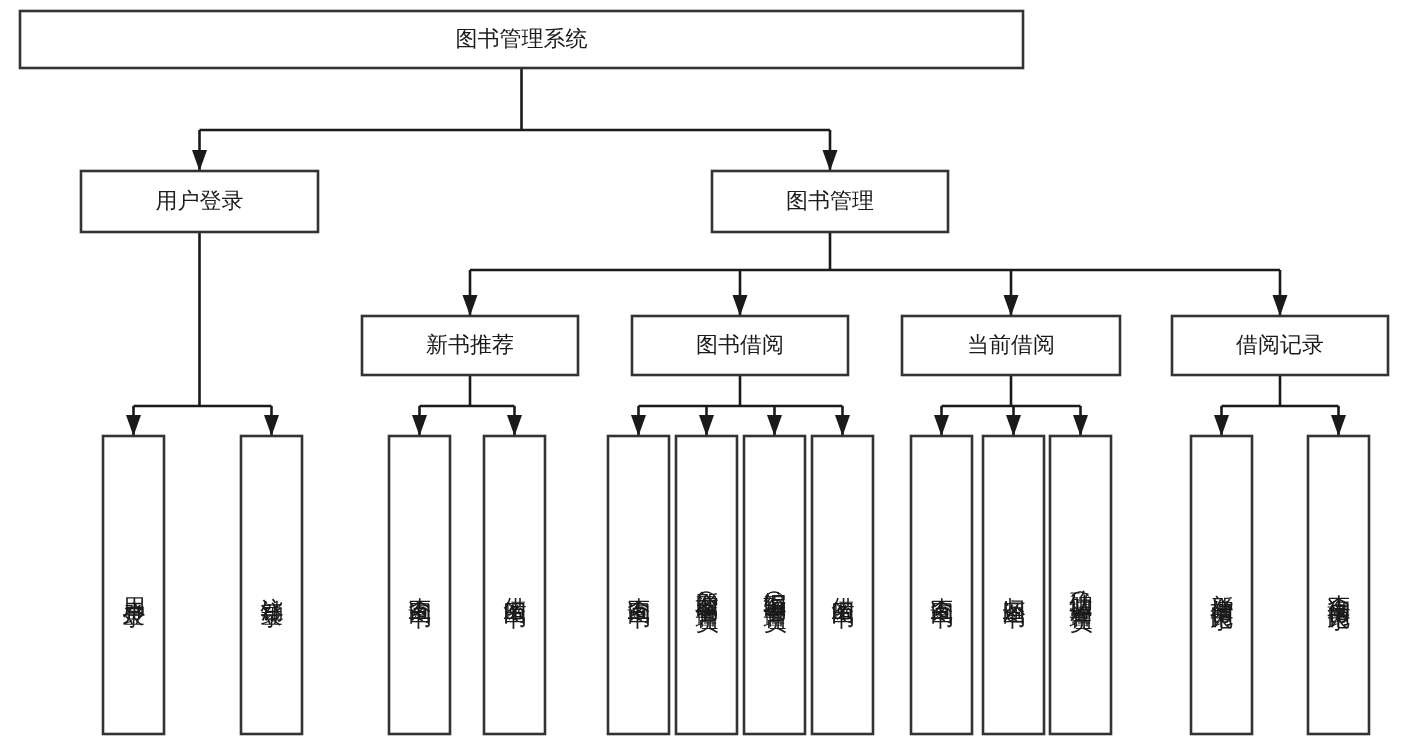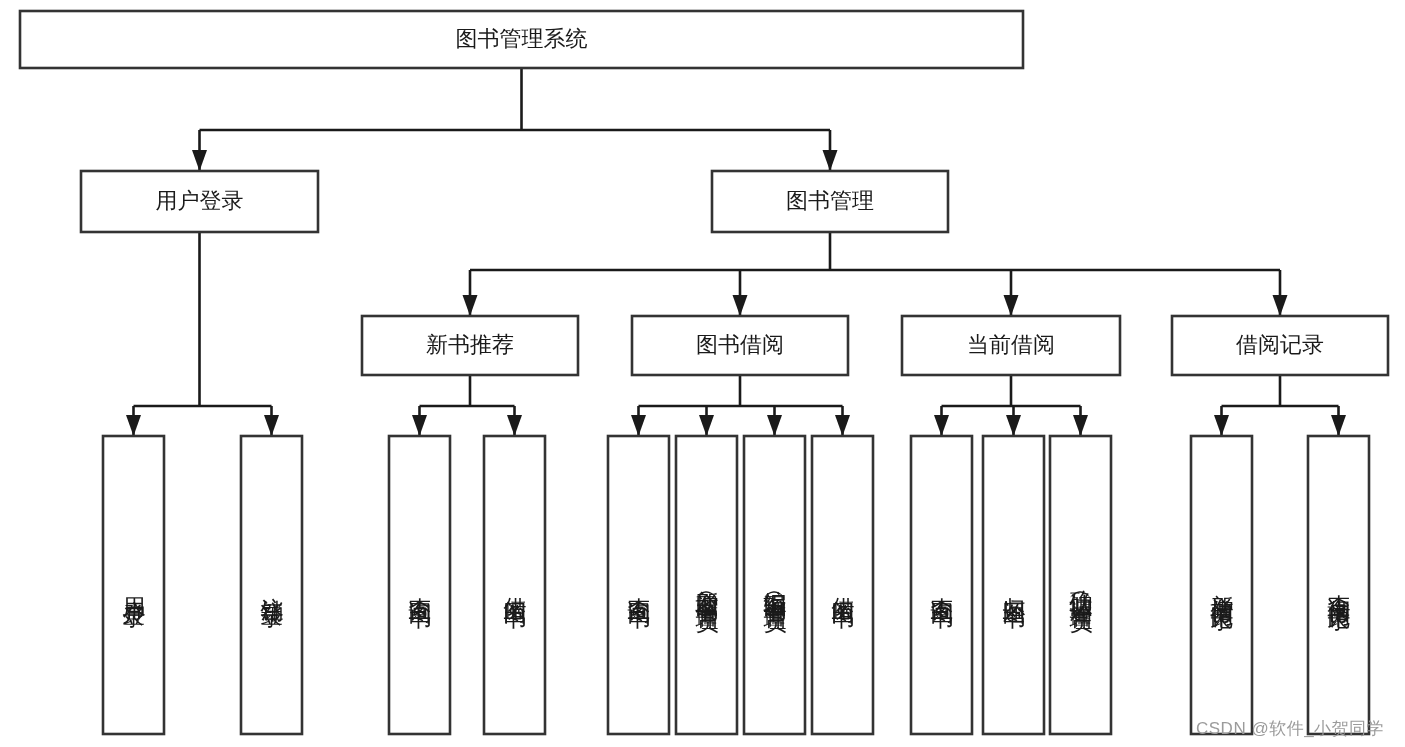--- a/index.html
+++ b/index.html
@@ -201,14 +201,13 @@
       <div class="leaf-label-wrap" style="left: 1050px; top: 436px; width: 61px; height: 298px;">
         <div class="leaf-label">确认归还（管理员）</div>
       </div>
       <div class="leaf-label-wrap" style="left: 1191px; top: 436px; width: 61px; height: 298px;">
         <div class="leaf-label">新增借阅记录</div>
       </div>
       <div class="leaf-label-wrap" style="left: 1308px; top: 436px; width: 61px; height: 298px;">
         <div class="leaf-label">查询借阅记录</div>
       </div>
     </div>
-  <div class="watermark" style="left:1196px; top:717px;">CSDN @软件_小贺同学</div>
 </div>
 
 </body></html>

